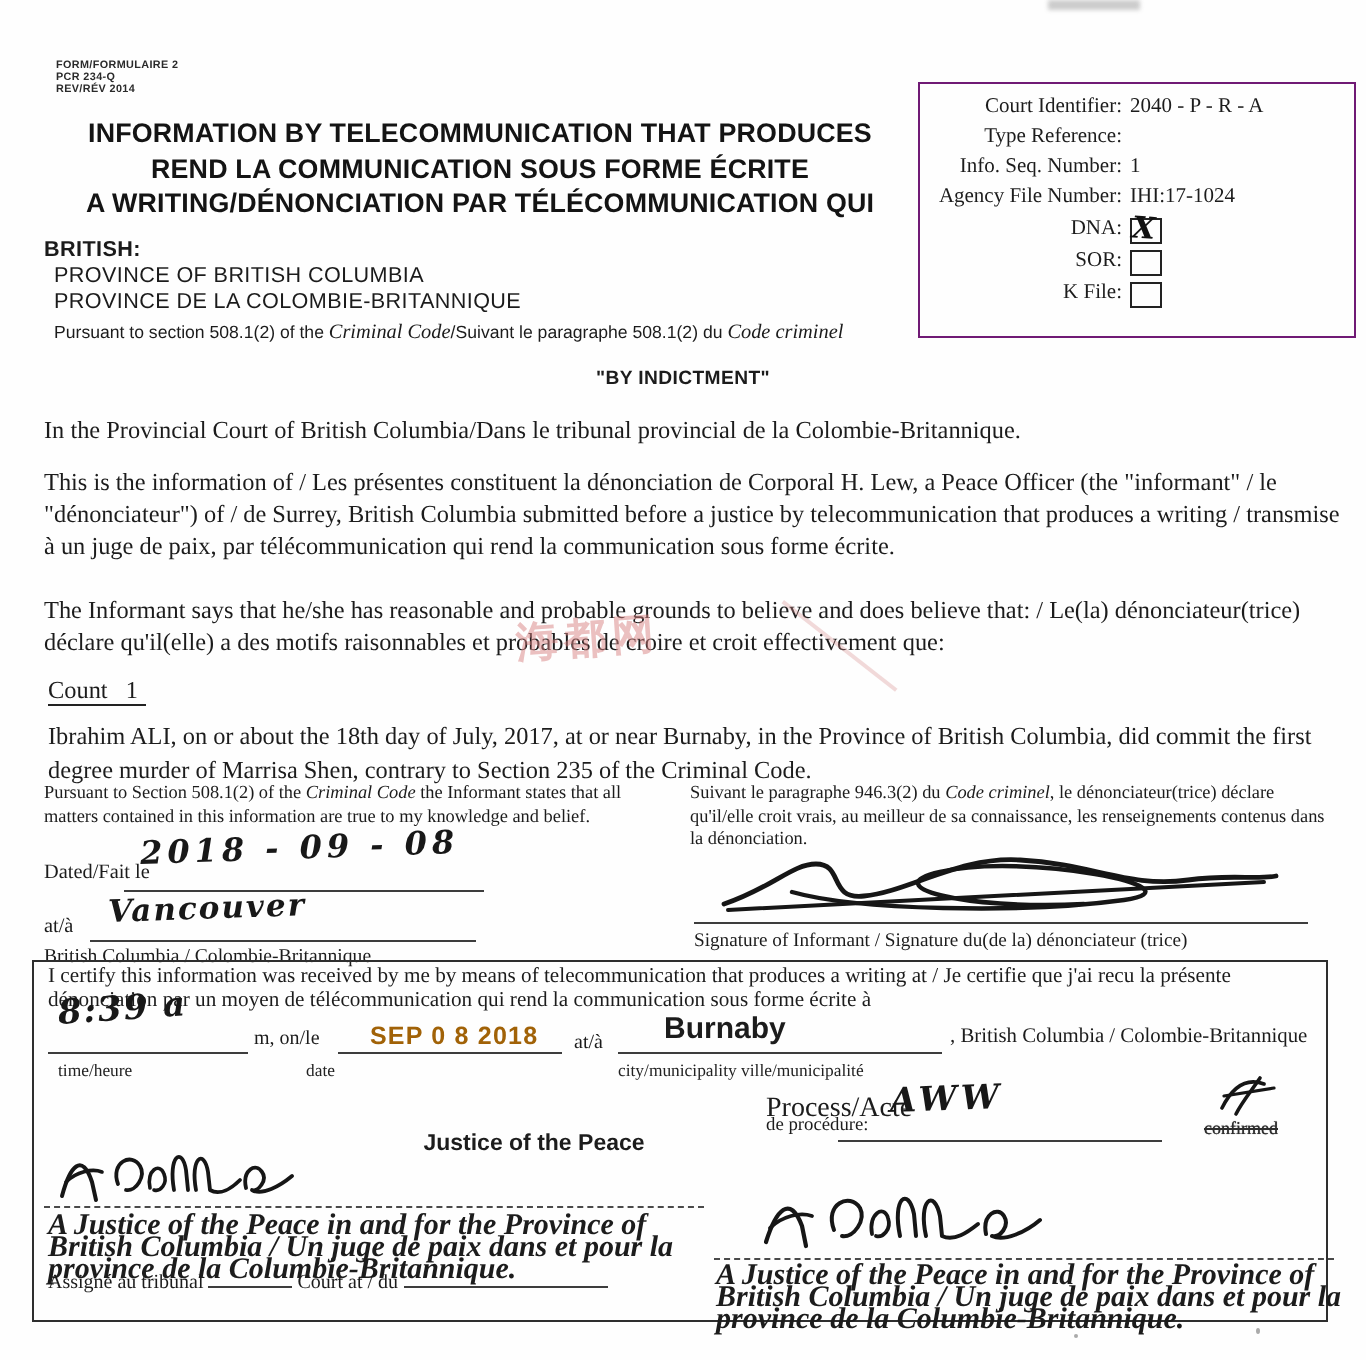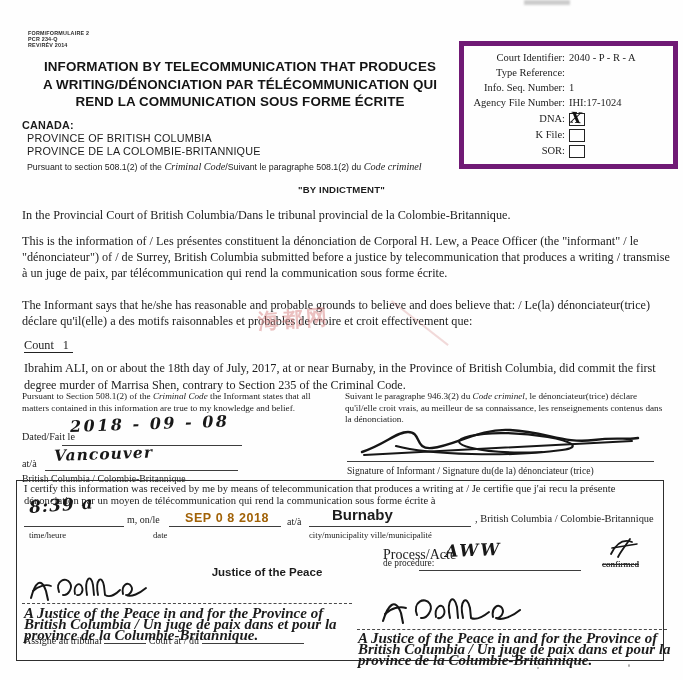--- a/index.html
+++ b/index.html
@@ -10,21 +10,21 @@
   .hw{font-family:"DejaVu Serif",serif;font-style:italic;font-weight:bold;color:#181818;}
   .uline{position:absolute;border-bottom:1.3px solid #3d3d3d;height:0;}
   .udash{position:absolute;border-bottom:1.4px dashed #4a4a4a;height:0;}
 
   .form-meta{left:28px;top:30px;font-size:5.4px;line-height:6.2px;font-weight:bold;
              color:#2a2a2a;letter-spacing:.2px;}
   .title-block{left:30px;top:58px;width:420px;}
   .title-line{text-align:center;font-weight:bold;font-size:13.4px;line-height:17.6px;
               letter-spacing:.1px;color:#141414;font-family:"Liberation Sans",sans-serif;}
 
-  .court-box{left:459px;top:41px;width:219px;height:128px;border:5px solid #701a75;
+  .court-box{left:459px;top:41px;width:219px;height:128px;border:1px solid #701a75;
              padding-top:4px;box-sizing:border-box;font-size:10.5px;}
   .cb-row{display:flex;line-height:15px;}
   .cb-label{width:101px;text-align:right;white-space:nowrap;}
   .cb-val{margin-left:4px;white-space:nowrap;}
   .chk-row{display:flex;line-height:15px;margin-top:1px;}
   .chk{width:14px;height:11px;border:1.6px solid #222;margin-left:4px;margin-top:1.5px;position:relative;}
   .chk-mark{position:absolute;left:0px;top:-5px;font:italic bold 15px "DejaVu Serif",serif;
             transform:rotate(4deg);color:#111;}
 
   .canada-line{font-family:"Liberation Sans",sans-serif;font-size:10.8px;font-weight:bold;
@@ -69,22 +69,22 @@
   <div class="abs smudge"></div>
 
   <div class="abs form-meta sans">
     <div>FORM/FORMULAIRE 2</div>
     <div>PCR 234-Q</div>
     <div>REV/RÉV 2014</div>
   </div>
 
   <div class="abs title-block">
     <div class="title-line">INFORMATION BY TELECOMMUNICATION THAT PRODUCES</div>
+    <div class="title-line">REND LA COMMUNICATION SOUS FORME ÉCRITE</div>
     <div class="title-line">A WRITING/DÉNONCIATION PAR TÉLÉCOMMUNICATION QUI</div>
-    <div class="title-line">REND LA COMMUNICATION SOUS FORME ÉCRITE</div>
   </div>
 
   <div class="abs court-box">
     <div class="cb-row">
       <span class="cb-label">Court Identifier:</span>
       <span class="cb-val">2040 - P - R - A</span>
     </div>
     <div class="cb-row">
       <span class="cb-label">Type Reference:</span>
       <span class="cb-val"></span>
@@ -97,34 +97,34 @@
       <span class="cb-label">Agency File Number:</span>
       <span class="cb-val">IHI:17-1024</span>
     </div>
     <div class="chk-row">
       <span class="cb-label">DNA:</span>
       <span class="chk">
         <span class="chk-mark">X</span>
       </span>
     </div>
     <div class="chk-row">
+      <span class="cb-label">SOR:</span>
+      <span class="chk">
+        <span class="chk-mark"></span>
+      </span>
+    </div>
+    <div class="chk-row">
       <span class="cb-label">K File:</span>
       <span class="chk">
         <span class="chk-mark"></span>
       </span>
     </div>
-    <div class="chk-row">
-      <span class="cb-label">SOR:</span>
-      <span class="chk">
-        <span class="chk-mark"></span>
-      </span>
-    </div>
-  </div>
-
-  <div class="abs canada-line" style="left:22px;top:119px;">CANADA:</div>
+  </div>
+
+  <div class="abs canada-line" style="left:22px;top:119px;">BRITISH:</div>
   <div class="abs canada-line" style="left:27px;top:132px;font-weight:normal;">PROVINCE OF BRITISH COLUMBIA</div>
   <div class="abs canada-line" style="left:27px;top:145px;font-weight:normal;">PROVINCE DE LA COLOMBIE-BRITANNIQUE</div>
 
   <div class="abs pursuant" style="left:27px;top:161px;width:440px;">
     <span>Pursuant to section 508.1(2) of the </span><span class="code-it">Criminal Code</span><span>/Suivant le paragraphe 508.1(2) du </span><span class="code-it">Code criminel</span>
   </div>
 
   <div class="abs indict">"BY INDICTMENT"</div>
 
   <div class="abs para" style="left:22px;top:208px;width:652px;">In the Provincial Court of British Columbia/Dans le tribunal provincial de la Colombie-Britannique.</div>

